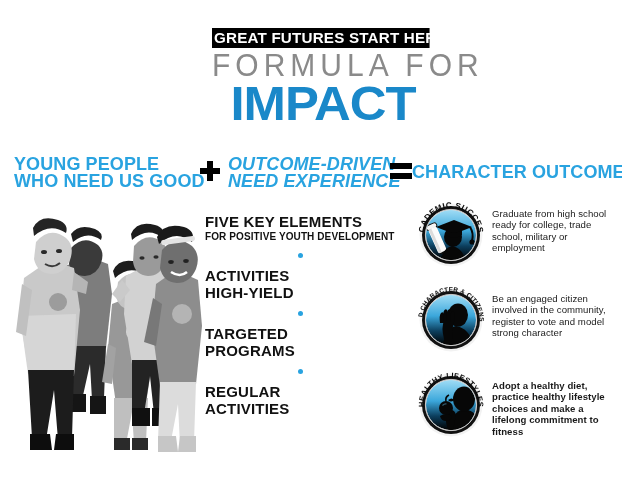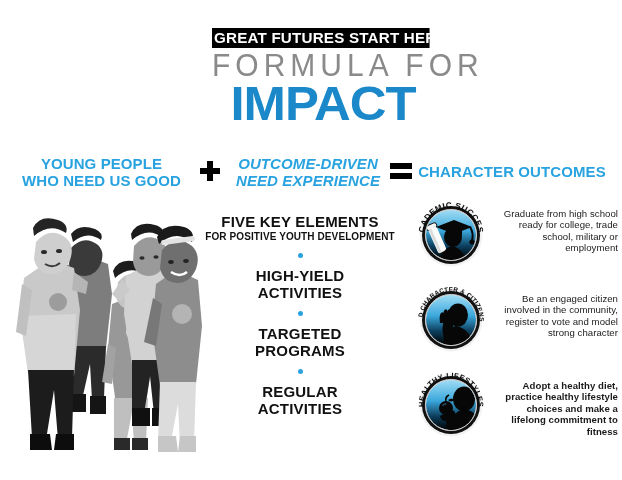--- a/index.html
+++ b/index.html
@@ -62,23 +62,22 @@
     white-space: nowrap;
     transform: scaleX(1.06);
     transform-origin: center top;
   }
 
   
   .eq-heading {
     position: absolute;
     color: #29a3e0;
     font-weight: bold;
-    font-size: 15px;
+    font-size: 18px;
     line-height: 16.5px;
-    text-align: center;
     letter-spacing: 0.1px;
     white-space: nowrap;
   }
   #head-young   { left: 14px;  top: 156px; width: 175px; }
   #head-outcome { left: 228px; top: 156px; width: 160px; font-style: italic; }
   #head-priority{ left: 412px; top: 164px; width: 200px; }
 
   .op {
     position: absolute;
     width: 20px;
@@ -109,21 +108,21 @@
     height: 258px;
   }
   #photo-youth svg { display: block; width: 100%; height: 100%; }
 
   
   #center-col {
     position: absolute;
     left: 205px;
     top: 214px;
     width: 190px;
-    text-align: center;
+    text-align: left;
   }
   .ce-title {
     color: #111111;
     font-weight: bold;
     font-size: 15px;
     line-height: 16px;
     letter-spacing: 0.2px;
     white-space: nowrap;
   }
   .ce-sub {
@@ -170,21 +169,20 @@
   .outcome-text {
     position: absolute;
     left: 74px;
     top: 12px;
     width: 126px;
     color: #1a1a1a;
     font-size: 9.6px;
     line-height: 11.4px;
     letter-spacing: 0.05px;
     font-weight: 500;
-    text-align: right;
   }
   #outcome-2 .outcome-text { top: 14px; font-weight: bold; }
 </style>
 </head>
 <body>
 
 <div id="logo-block">
   <div id="tagline-bar">GREAT FUTURES START HERE</div>
   <div id="formula-for">FORMULA FOR</div>
   <div id="impact-word">IMPACT</div>
@@ -291,22 +289,22 @@
     </g>
   </svg>
 </div>
 
 <div id="center-col">
   <div class="ce-title">FIVE KEY ELEMENTS</div>
   <div class="ce-sub">FOR POSITIVE YOUTH DEVELOPMENT</div>
 
   <div class="ce-dot"></div>
   <div class="ce-item">
+    <div>ACTIVITIES</div>
     <div>HIGH-YIELD</div>
-    <div>ACTIVITIES</div>
   </div>
 
   <div class="ce-dot"></div>
   <div class="ce-item">
     <div>TARGETED</div>
     <div>PROGRAMS</div>
   </div>
 
   <div class="ce-dot"></div>
   <div class="ce-item">

